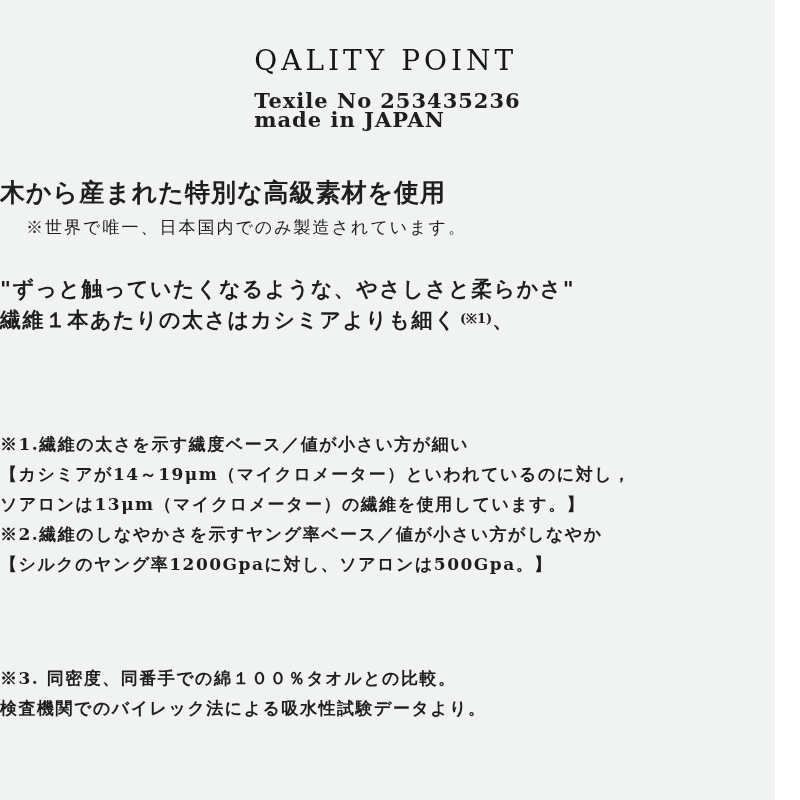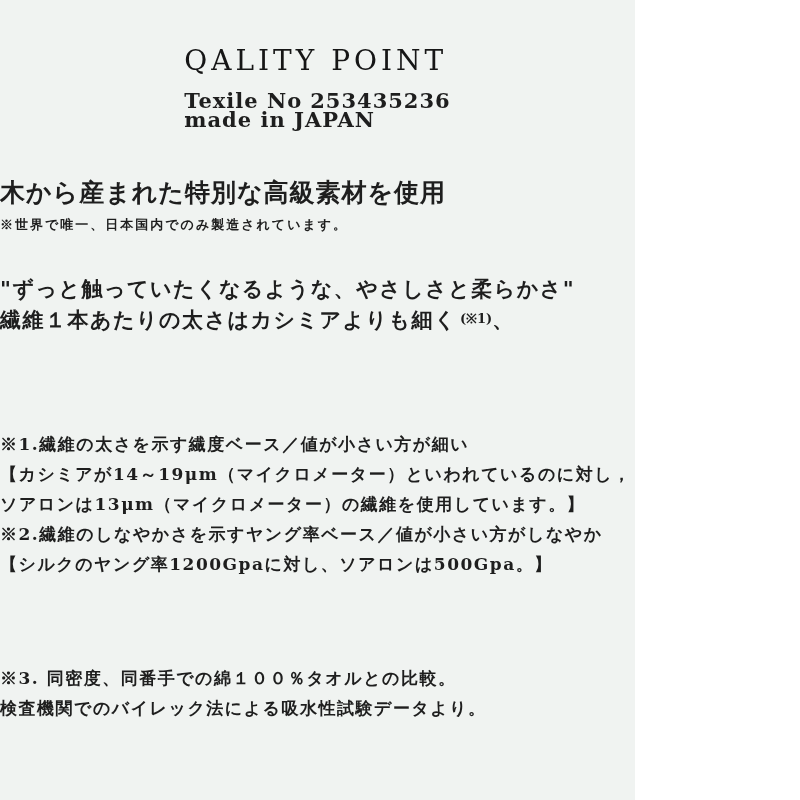--- a/index.html
+++ b/index.html
@@ -6,21 +6,21 @@
     margin: 0;
     padding: 0;
   }
   body {
     width: 800px;
     height: 800px;
     font-family: "DejaVu Serif", "Liberation Serif", serif;
   }
   .canvas {
     position: relative;
-    width: 635px;
+    width: 775px;
     height: 800px;
     background: #f0f3f1;
     color: #1e1e1e;
     overflow: hidden;
   }
   
   .header {
     position: absolute;
     top: 46px;
     left: 0;
@@ -64,23 +64,24 @@
     white-space: nowrap;
   }
   .headline {
     top: 176px;
     font-size: 25px;
     font-weight: 700;
     letter-spacing: 1px;
   }
   .headline-note {
     top: 216px;
-    font-size: 13px;
-    font-weight: 700;
+    font-size: 17px;
+    font-weight: 400;
     letter-spacing: 2px;
+    padding-left: 26px;
   }
   .feature {
     top: 274px;
     font-size: 21px;
     font-weight: 700;
     letter-spacing: 1.5px;
     line-height: 30px;
   }
   .notes {
     font-size: 17px;

